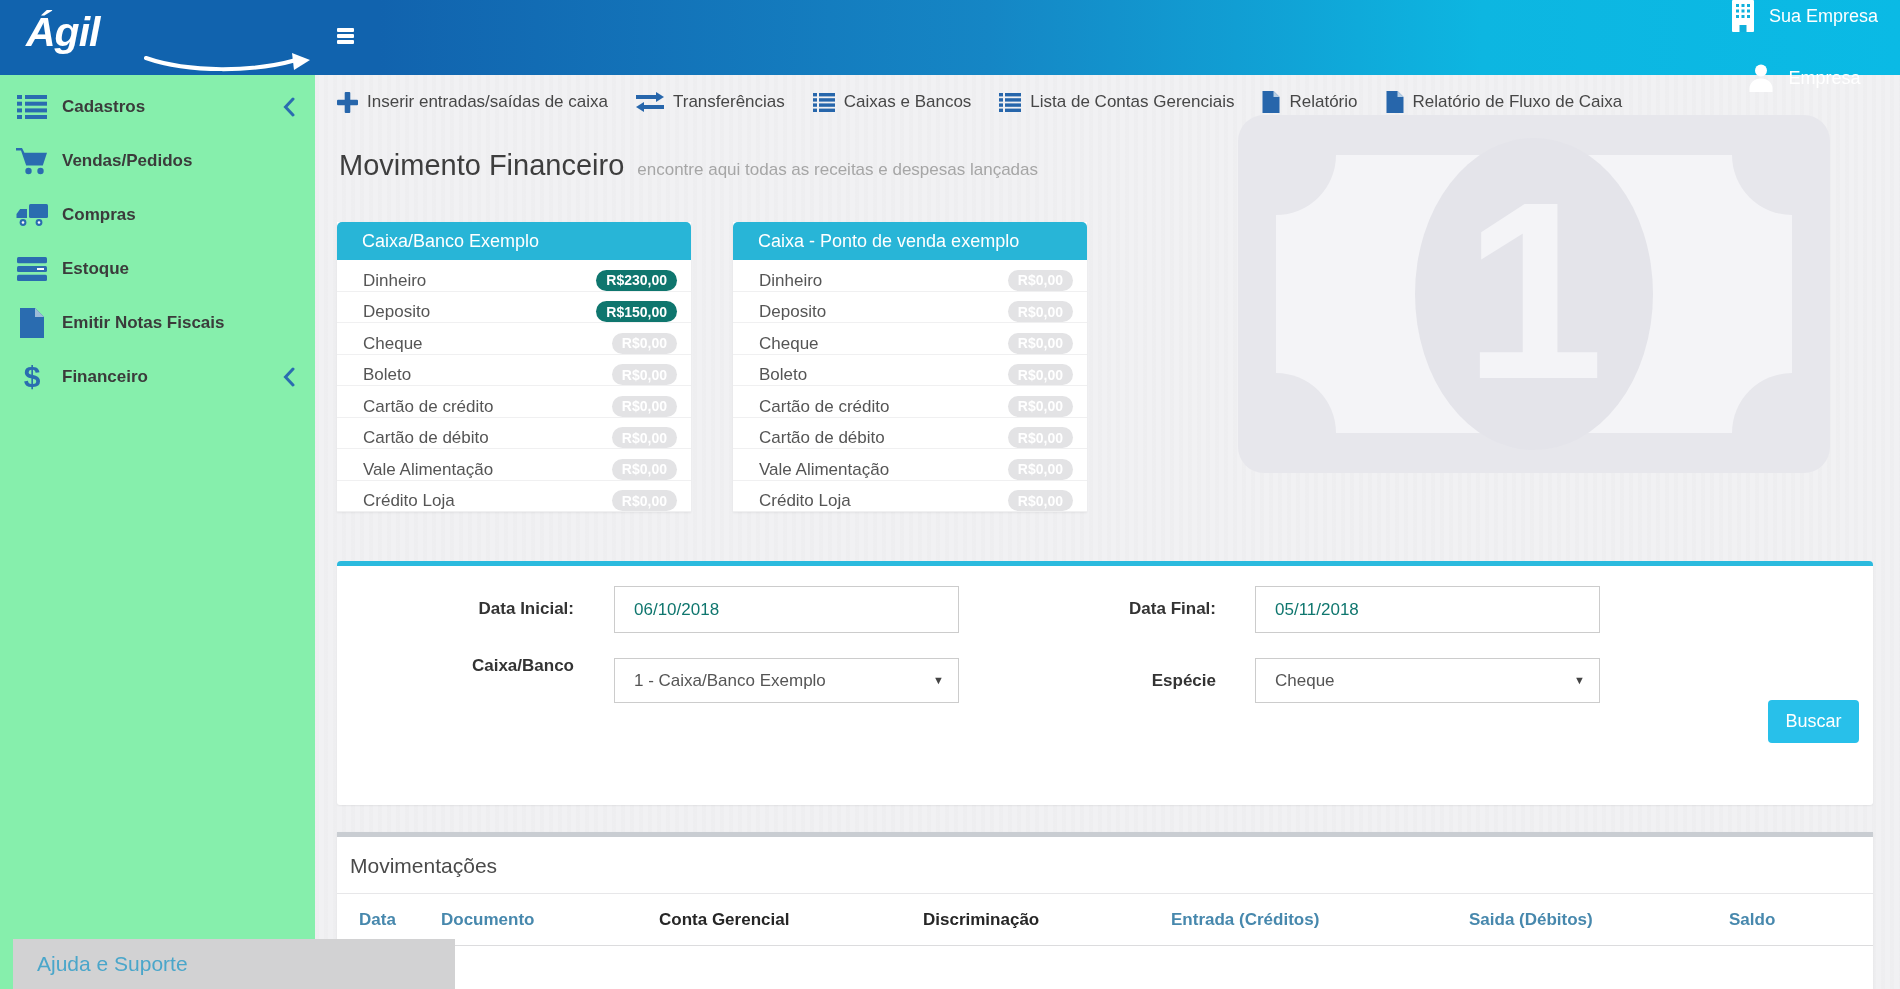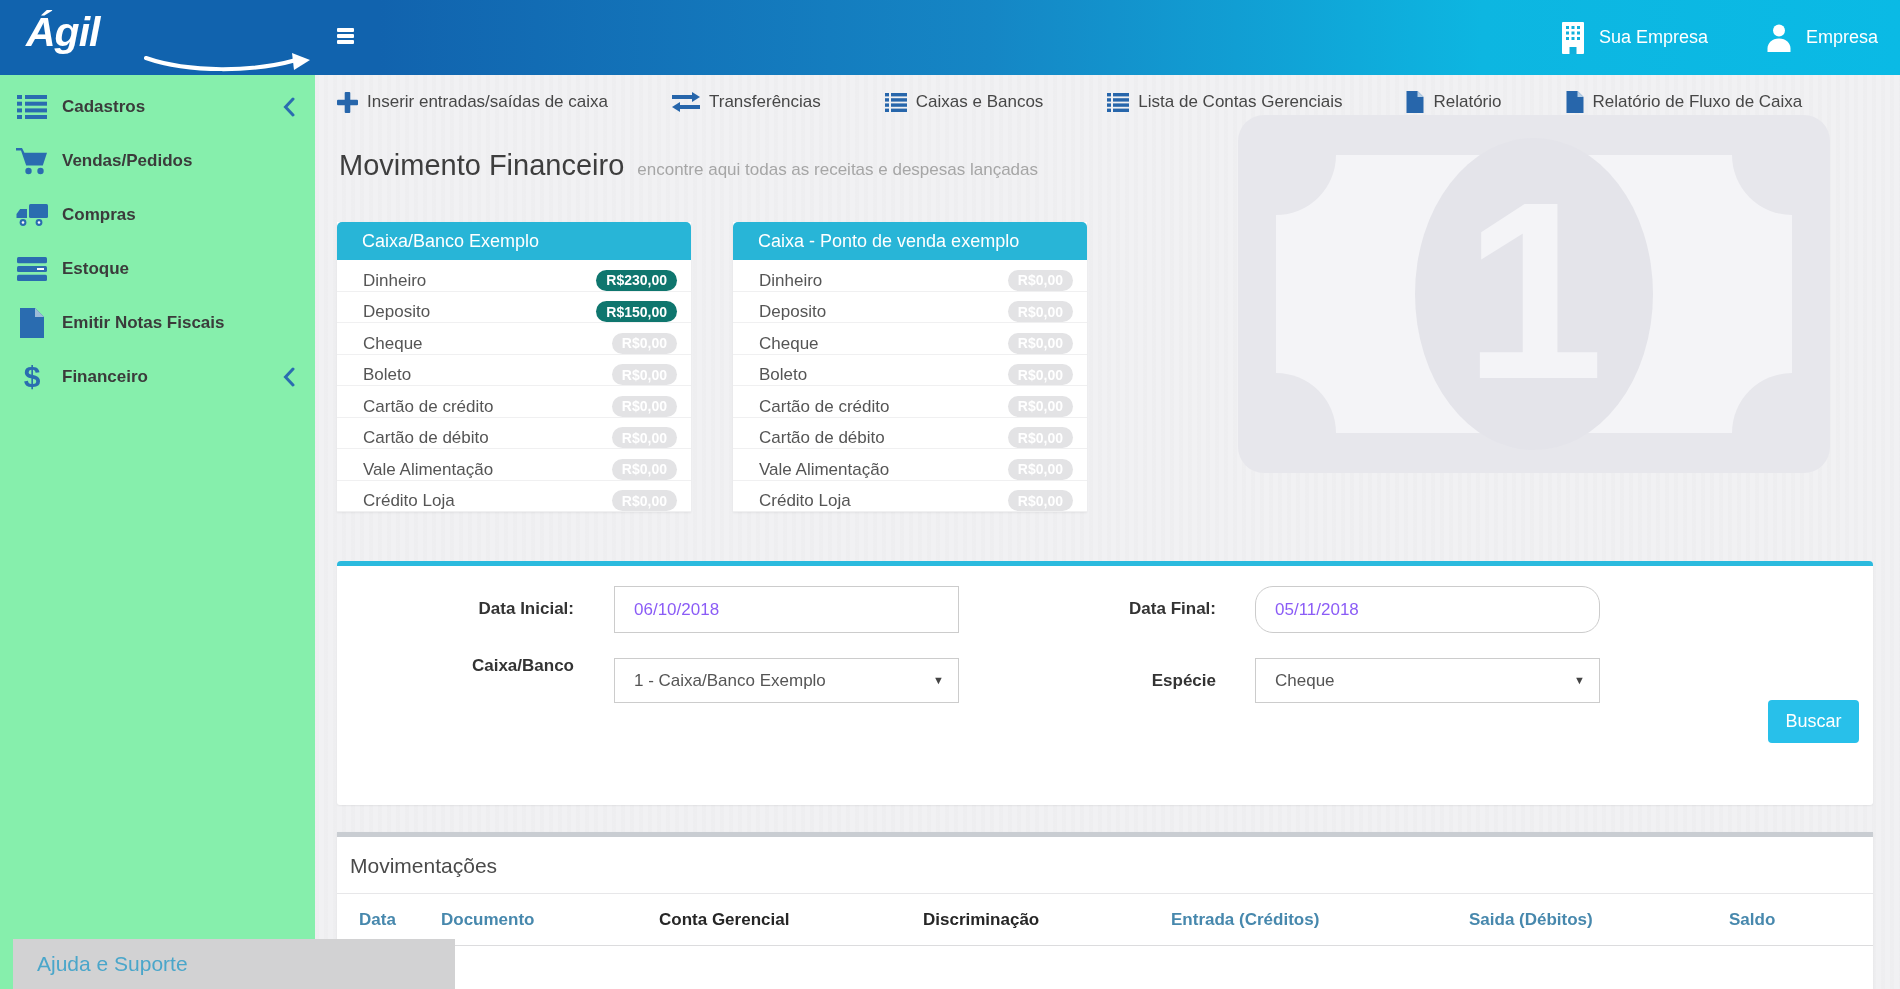--- a/index.html
+++ b/index.html
@@ -16,39 +16,39 @@
     position:absolute; top:0; left:0; width:1900px; height:75px;
     background:linear-gradient(90deg,#1163ae 0%,#1163ae 20%,#1586c5 52%,#0db6e1 78%,#0abae5 100%);
     z-index:30;
   }
   .logo{ position:absolute; left:26px; top:6px; height:64px; display:flex; align-items:flex-start; }
   .logo-part1{ color:#fff; font-weight:bold; font-style:italic; font-size:41px; letter-spacing:-1px; line-height:52px;}
   .logo-part2{ color:#fff; font-family:"DejaVu Serif", serif; font-style:italic; font-size:38px; line-height:52px; letter-spacing:0px;}
   .logo-swoosh{ position:absolute; left:118px; top:46px; }
   .hamburger{ position:absolute; left:337px; top:28px; width:18px; cursor:pointer;}
   .hamburger .bar{ width:17px; height:3.6px; background:#fff; border-radius:1px; margin-bottom:2.6px;}
-  .hdr-right{ position:absolute; right:22px; top:0; height:75px; display:flex; align-items:center; gap:16px; }
+  .hdr-right{ position:absolute; right:22px; top:0; height:75px; display:flex; align-items:center; gap:16px;flex-direction:column; }
   .hdr-item{ display:flex; align-items:center; gap:14px; color:#fff; font-size:18px; cursor:pointer; }
   .hdr-gap{ width:26px; }
 
   
   .sidebar{
     position:absolute; top:75px; left:0; width:315px; height:914px;
     background:#86efac; padding-top:5px; z-index:20;
   }
   .side-item{ position:relative; height:54px; display:flex; align-items:center; cursor:pointer; }
   .s-icon{ position:absolute; left:13px; width:38px; display:flex; justify-content:center; align-items:center; }
   .s-label{ margin-left:62px; font-size:17px; font-weight:bold; color:#3b3b3b; }
   .s-chev{ position:absolute; right:20px; top:50%; transform:translateY(-50%); }
   .dollar{ font-size:30px; font-weight:bold; color:#2a6cb0; line-height:30px; }
 
   
   .main{ position:absolute; left:315px; top:75px; width:1585px; height:914px; }
 
-  .toolbar{ position:absolute; left:22px; top:10px; height:34px; display:flex; align-items:center; gap:64px; z-index:5;}
+  .toolbar{ position:absolute; left:22px; top:10px; height:34px; display:flex; align-items:center; gap:28px; z-index:5;}
   .tb-item{ display:flex; align-items:center; gap:9px; font-size:17px; color:#474747; cursor:pointer; white-space:nowrap;}
 
   .title-row{ position:absolute; left:24px; top:74px; display:flex; align-items:baseline; z-index:5;}
   .page-title{ font-size:29px; font-weight:400; color:#3e3e3e; }
   .page-subtitle{ font-size:17px; color:#a6a6a6; margin-left:13px; }
 
   
   .watermark{ position:absolute; left:923px; top:40px; width:592px; height:358px; z-index:1; }
   .wm-outer{ position:absolute; inset:0; background:#e7e7ec; border-radius:26px; }
   .wm-inner{ position:absolute; left:38px; right:38px; top:40px; bottom:40px; background:#f4f4f7; overflow:hidden;}
@@ -71,21 +71,21 @@
   .badge{ font-size:14px; font-weight:bold; color:#fff; background:#e3e3e5;
     padding:2.5px 10px; border-radius:12px; }
   .badge.hl{ background:#0f766e; }
 
   
   .filter-panel{ position:absolute; left:22px; top:486px; width:1536px; height:244px;
     background:#fff; border-top:5px solid #2bbade; border-radius:4px 4px 3px 3px;
     box-shadow:0 1px 2px rgba(0,0,0,.06); z-index:4;}
   .f-label{ position:absolute; font-size:17px; font-weight:bold; color:#333; text-align:right; line-height:46px;}
   .f-input{ position:absolute; width:345px; height:47px; border:1px solid #ccc; background:#fff;
-    font-family:"Liberation Sans",sans-serif; font-size:17px; color:#8b5cf6; padding-left:19px; outline:none;}
+    font-family:"Liberation Sans",sans-serif; font-size:17px; color:#0f766e; padding-left:19px; outline:none;}
   .f-select{ position:absolute; width:345px; height:45px; border:1px solid #ccc; background:#fff;
     font-size:17px; color:#555; line-height:43px; padding-left:19px; cursor:pointer;}
   .sel-arrow{ position:absolute; right:14px; top:0; font-size:11px; color:#444; }
   .btn-buscar{ position:absolute; left:1431px; top:134px; width:91px; height:43px;
     background:#28c0ea; border:none; border-radius:4px; color:#fff; font-size:18px;
     font-family:"Liberation Sans",sans-serif; cursor:pointer; }
 
   
   .mov-panel{ position:absolute; left:22px; top:757px; width:1536px; height:162px;
     background:#fff; border-top:5px solid #c9cdd2; box-shadow:0 1px 2px rgba(0,0,0,.06); z-index:4;}
@@ -396,21 +396,21 @@
     <div class="acc-row">
       <span class="acc-label">Crédito Loja</span>
       <span class="badge">R$0,00</span>
     </div>
   </div>
 
   <div class="filter-panel">
     <span class="f-label" style="left:0; top:20px; width:237px;">Data Inicial:</span>
     <input class="f-input" style="left: 277px; top: 20px;" value="06/10/2018">
     <span class="f-label" style="left:640px; top:20px; width:239px;">Data Final:</span>
-    <input class="f-input" style="left: 918px; top: 20px; border-radius: 18px;" value="05/11/2018">
+    <input class="f-input" style="left: 918px; top: 20px;" value="05/11/2018">
 
     <span class="f-label" style="left:0; top:77px; width:237px;">Caixa/Banco</span>
     <div class="f-select" style="left:277px; top:92px;">
       <span>1 - Caixa/Banco Exemplo</span>
       <span class="sel-arrow" style="line-height:43px;">▼</span>
     </div>
     <span class="f-label" style="left:640px; top:92px; width:239px;">Espécie</span>
     <div class="f-select" style="left:918px; top:92px;">
       <span>Cheque</span>
       <span class="sel-arrow" style="line-height:43px;">▼</span>

